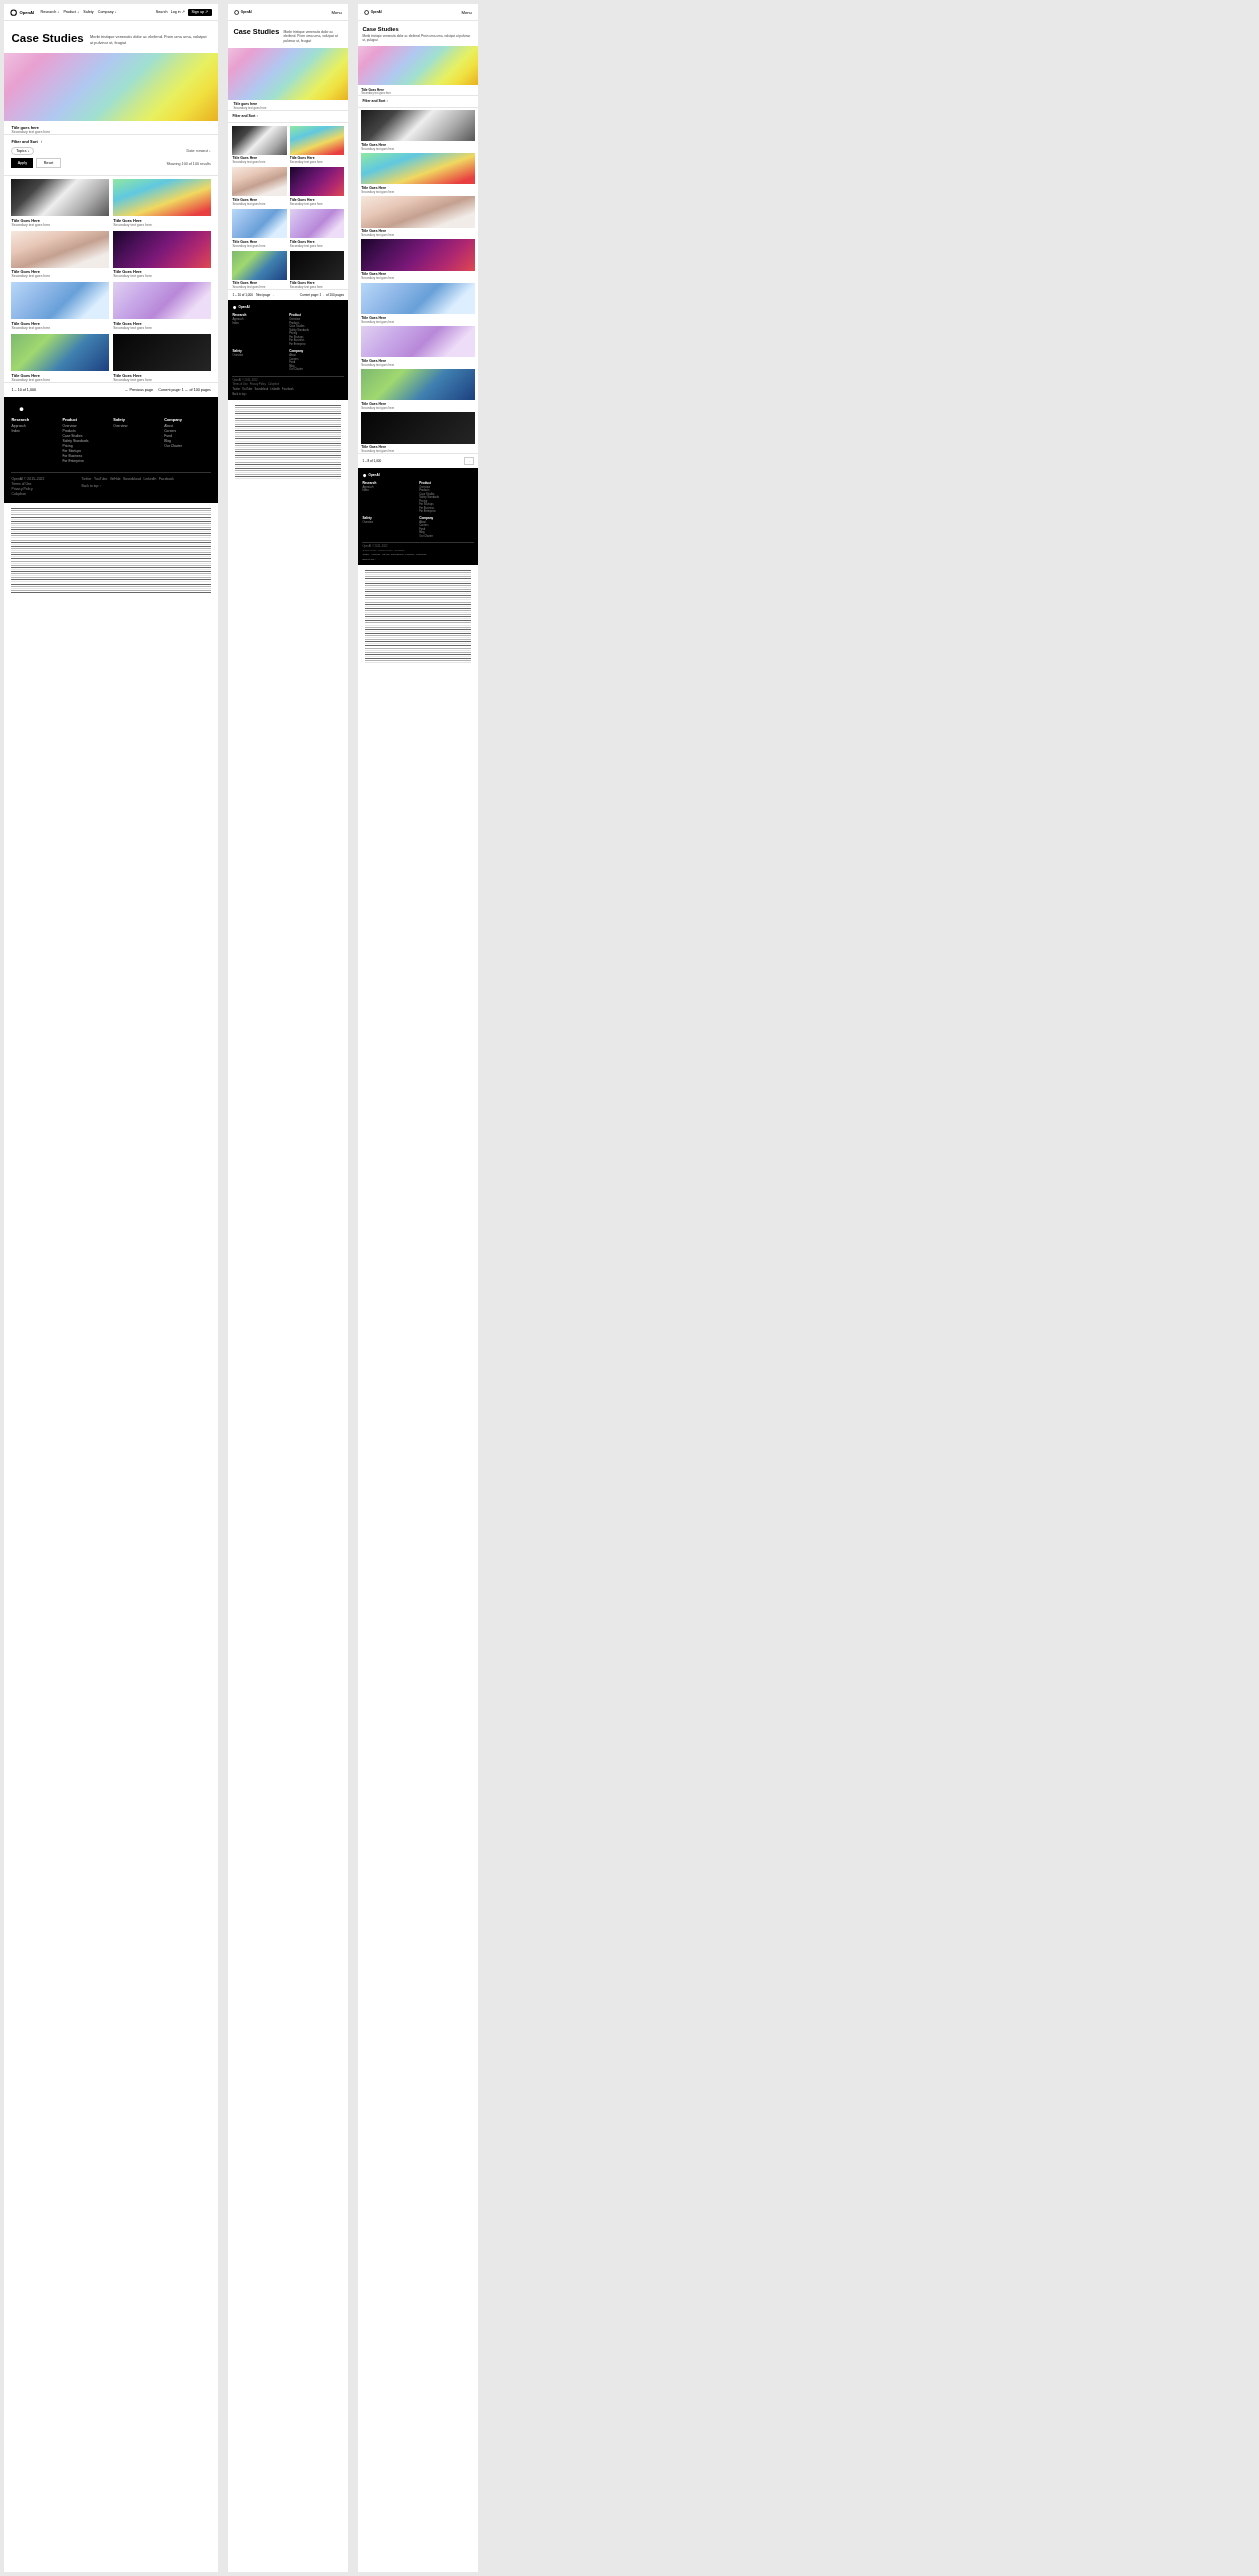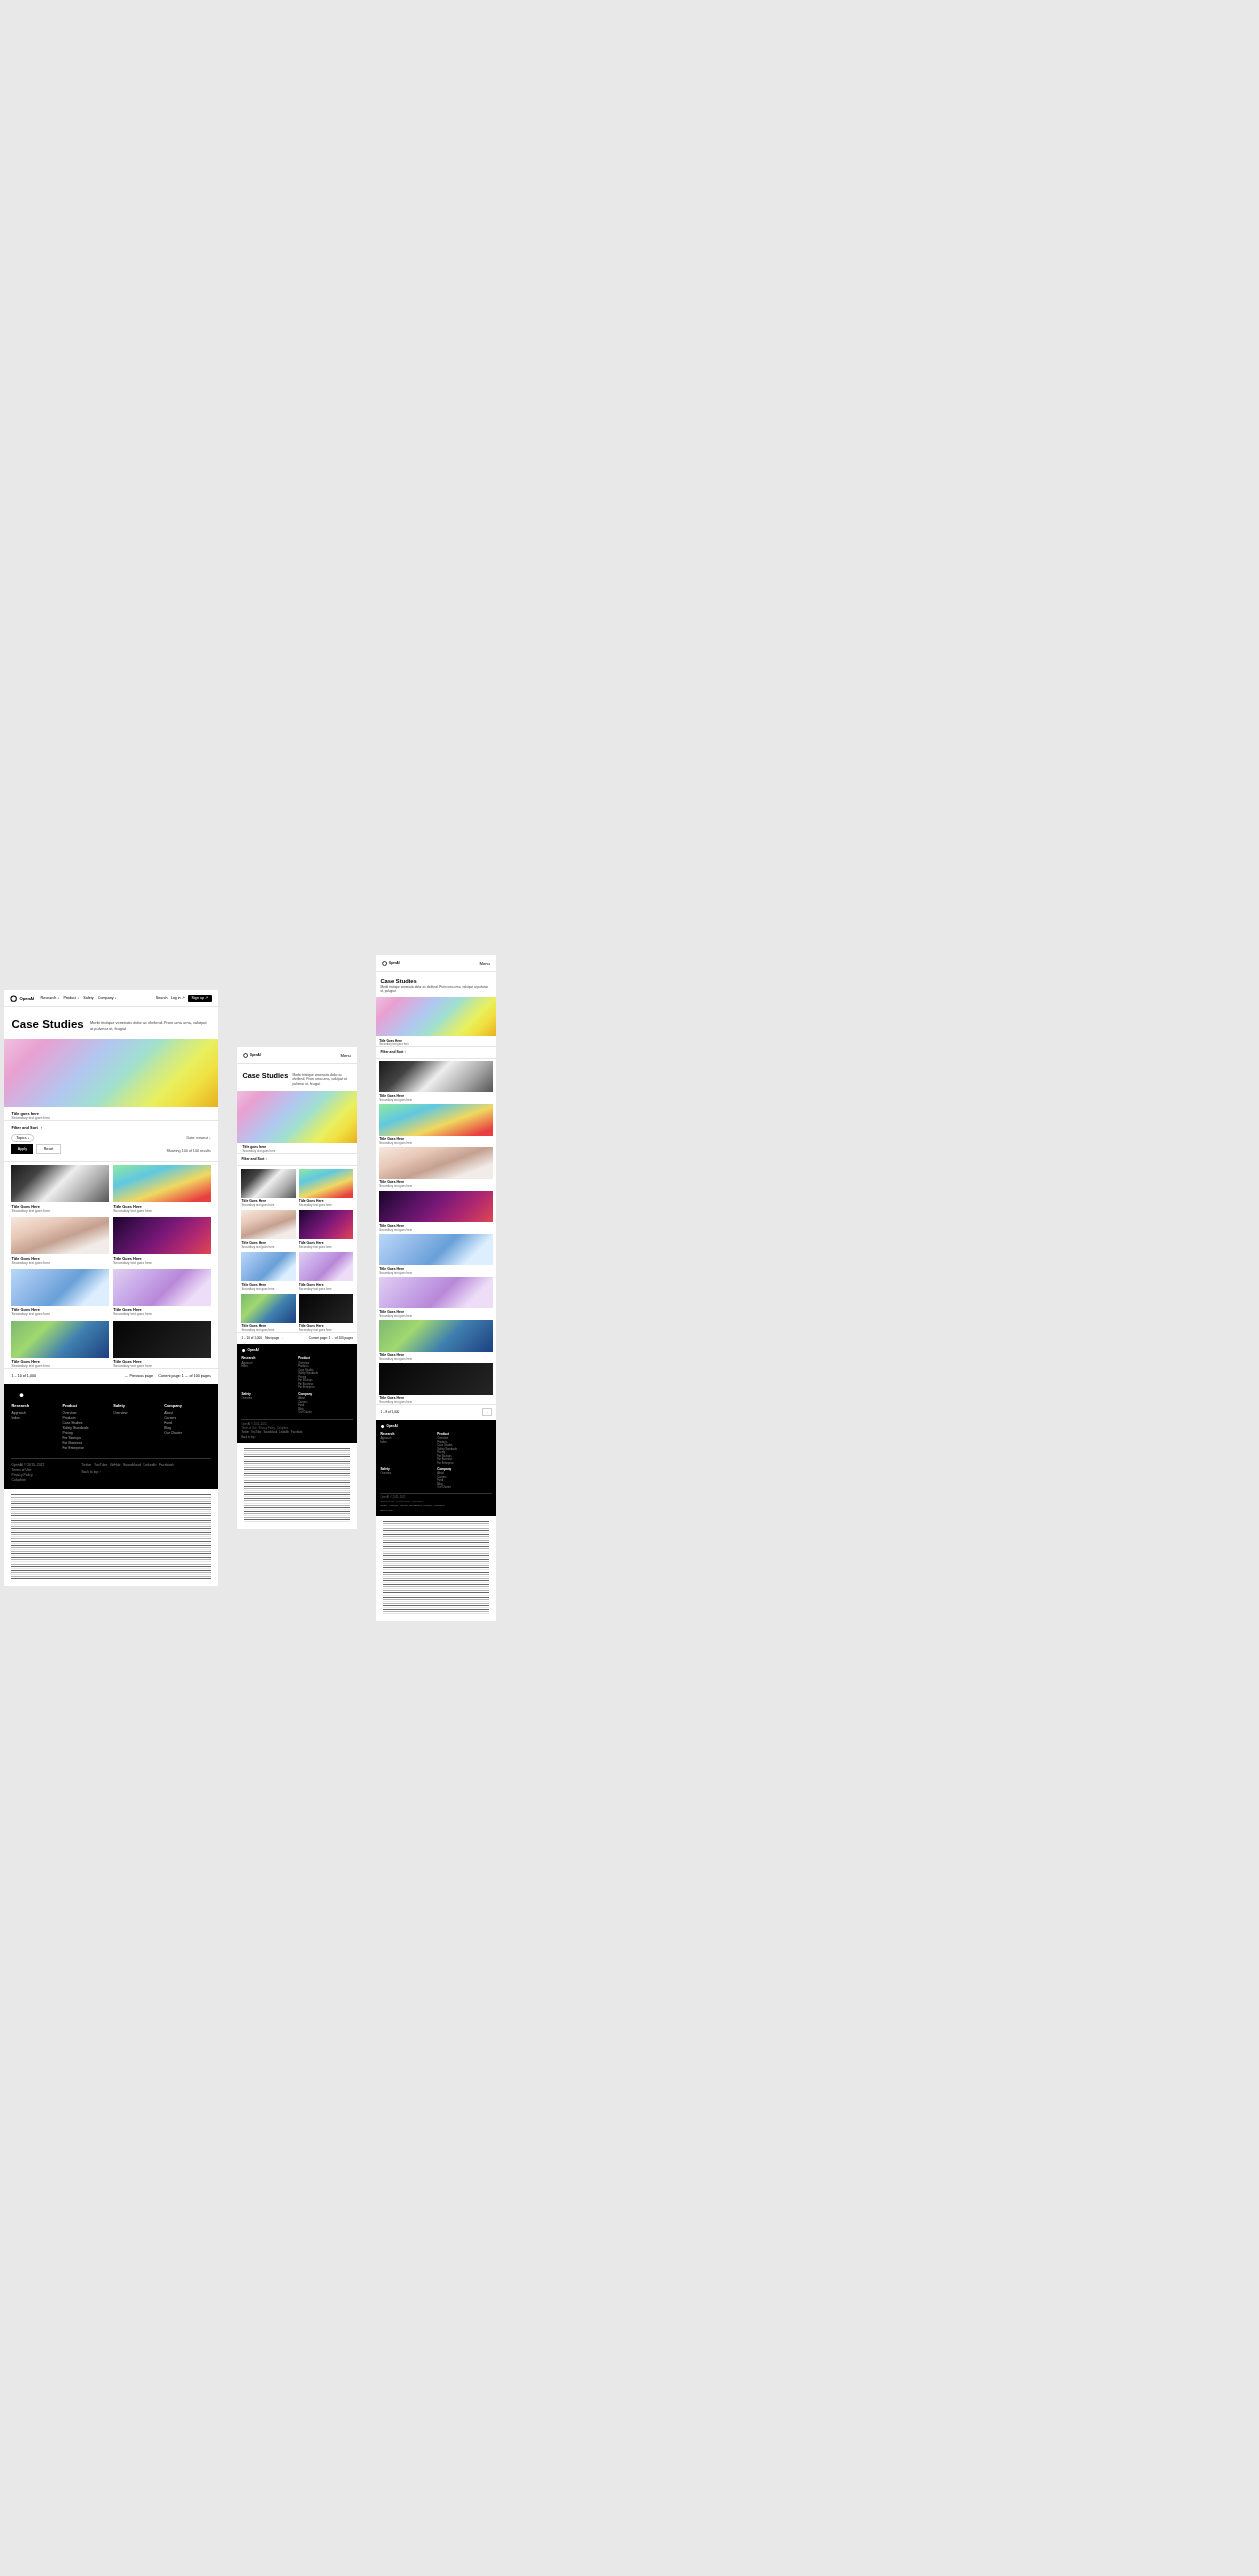--- a/index.html
+++ b/index.html
@@ -1,24 +1,23 @@
 <!DOCTYPE html>
 <html style="font-size:8.4px"><head>
   <meta charset="utf-8">
   <style>
     * { margin: 0; padding: 0; box-sizing: border-box; }
     body { background: #e8e8e8; font-family: -apple-system, BlinkMacSystemFont, 'Segoe UI', sans-serif; }
 
     .page-wrapper {
       display: flex;
-      gap: 19px;
+      gap: 10px;
       padding: 4.2px;
       width: 1259px;
       min-height: 2576px;
-      align-items: center;
     }
 
     
     .col { background: #fff; flex-shrink: 0; overflow: hidden; position: relative; }
     .col-desktop { width: 214px; }
     .col-tablet { width: 120px; }
     .col-mobile { width: 120px; }
 
     
     .header { display: flex; align-items: center; padding: 0 6.3px; height: 17px; border-bottom: 0.5px solid #e5e5e5; }

